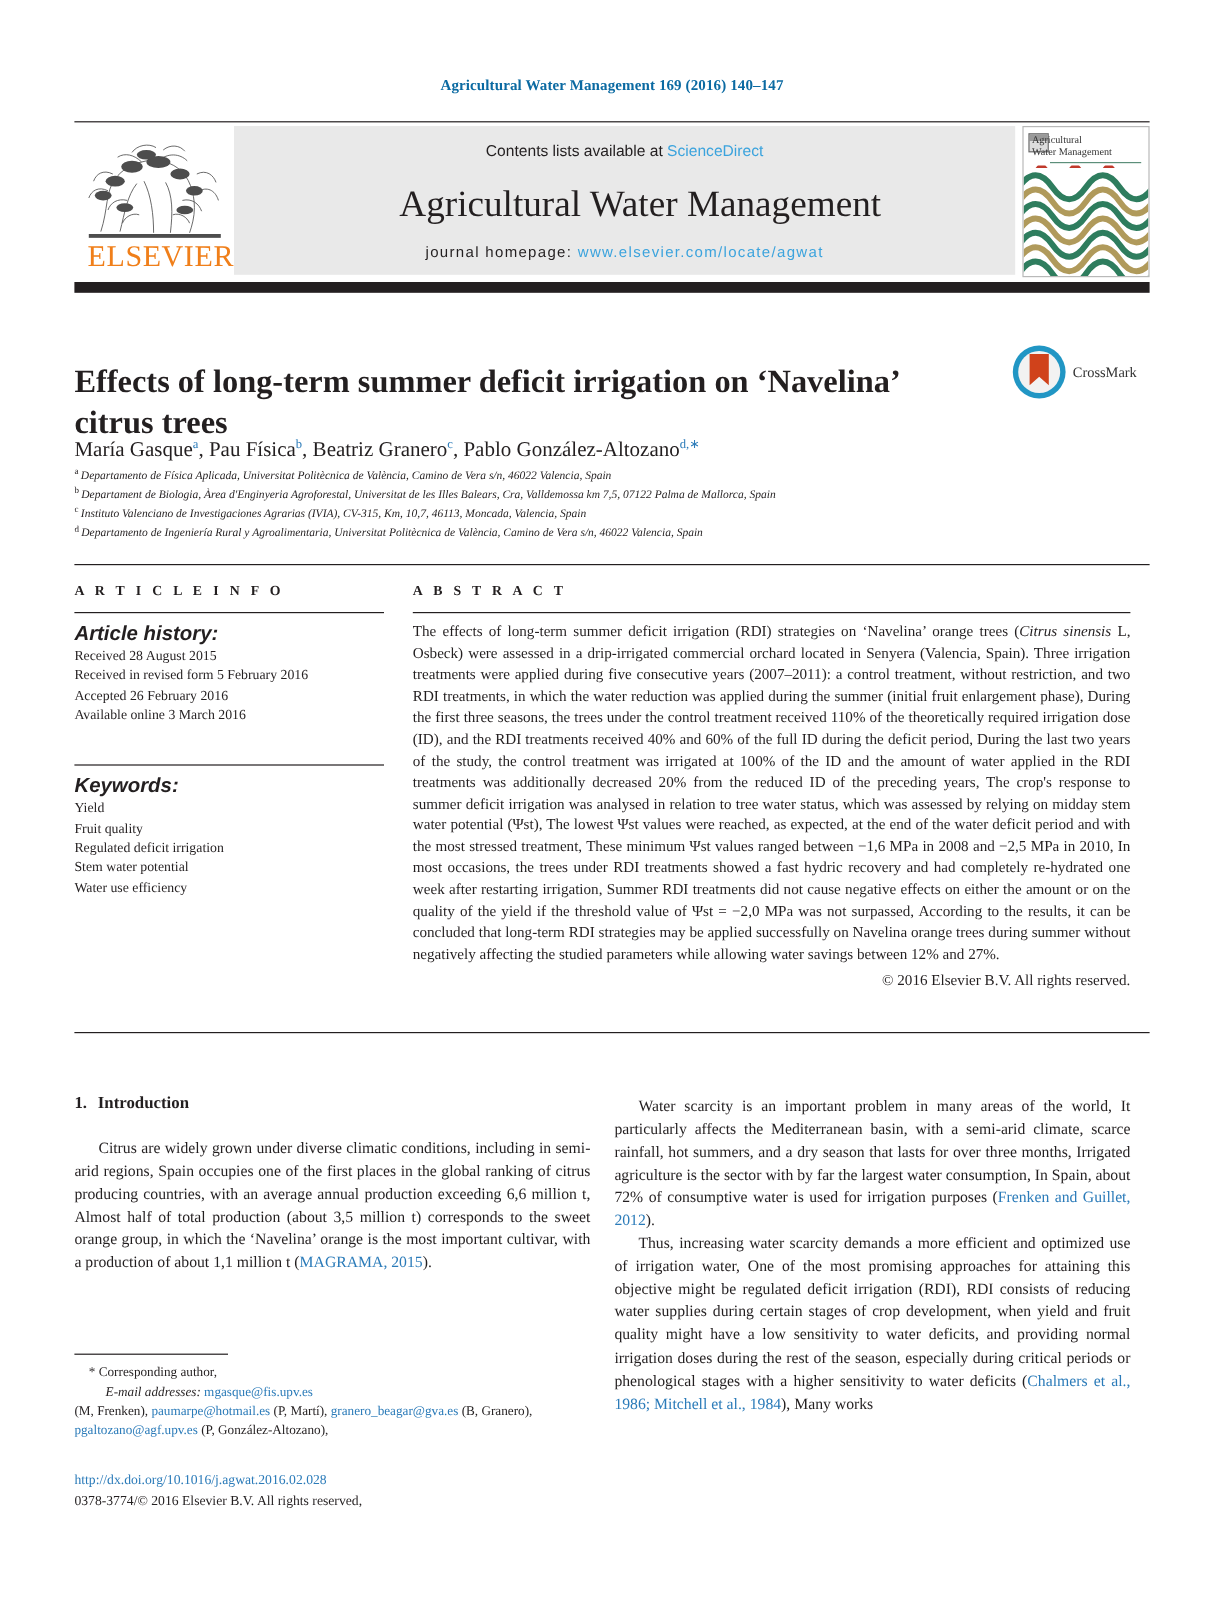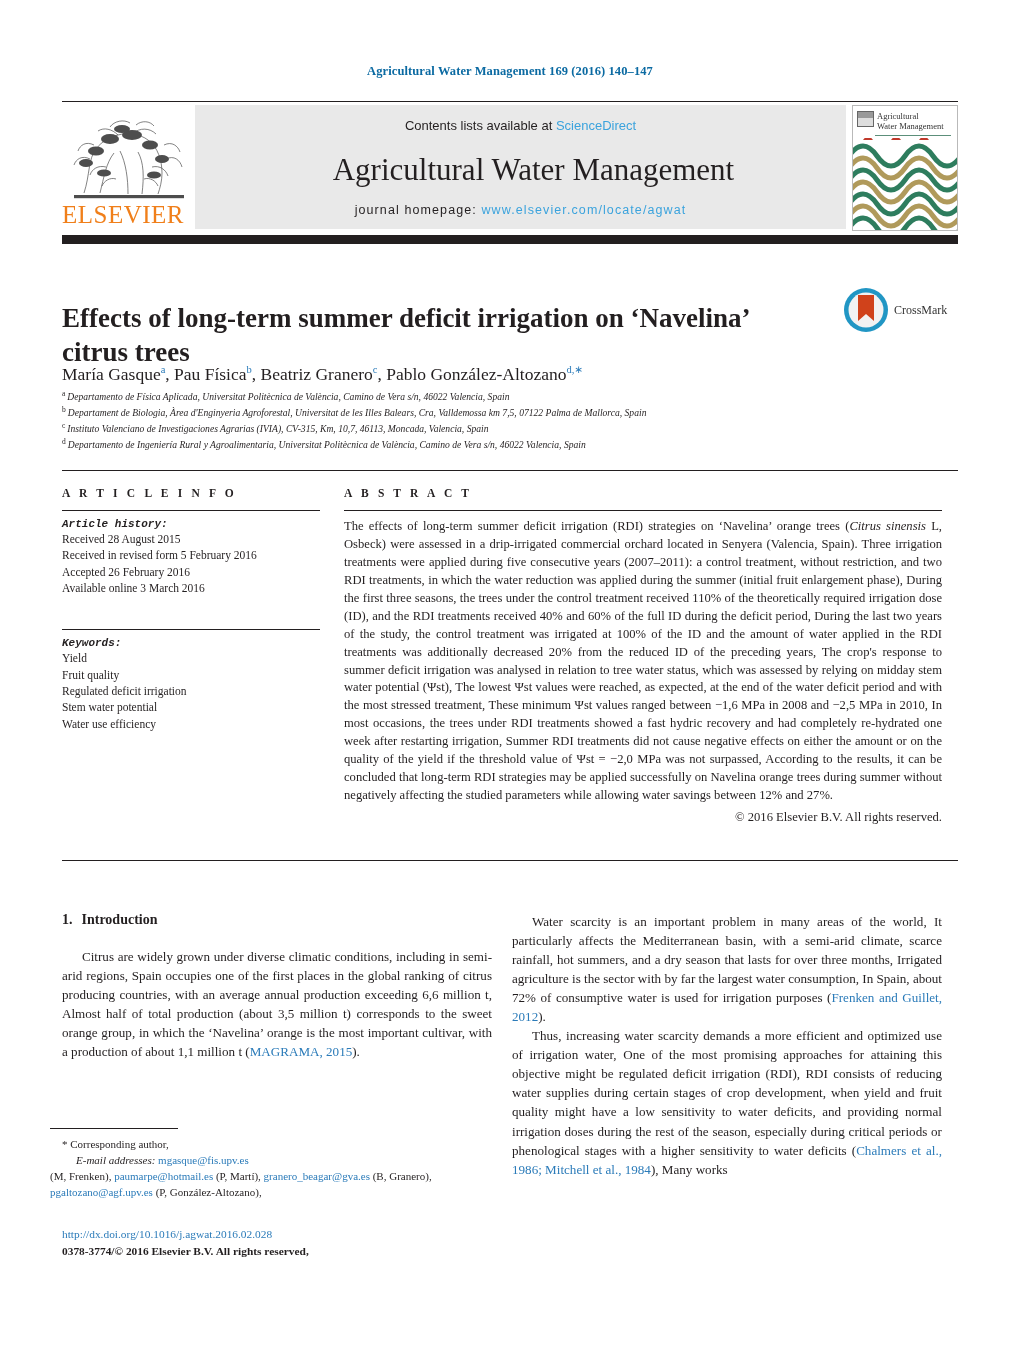--- a/index.html
+++ b/index.html
@@ -64,21 +64,21 @@
     width: 118px;
     height: 86px;
     margin: 0 auto 1px auto;
     display: block;
   }
   .elsevier-word {
     font-family: "Liberation Serif", serif;
     font-size: 25px;
     letter-spacing: 0.5px;
     color: #f07f1a;
-    text-align: left;
+    text-align: right;
     line-height: 1;
   }
   .masthead-center {
     flex: 1 1 auto;
     background: #e9e9e9;
     position: relative;
     display: flex;
     flex-direction: column;
     justify-content: space-between;
     padding: 13px 0 12px 0;
@@ -122,21 +122,21 @@
   .cover-thumb {
     width: 104px;
     height: 124px;
     border: 1px solid #b9b9b9;
     background: #ffffff;
     position: relative;
     overflow: hidden;
   }
   .cover-title {
     position: absolute;
-    left: 24px; top: 6px;
+    left: 7px; top: 6px;
     font-family: "Liberation Serif", serif;
     font-size: 8.5px;
     color: #333;
     line-height: 1.15;
     width: 74px;
   }
   .cover-tile-mark {
     position: absolute;
     left: 4px; top: 5px;
     width: 15px; height: 14px;
@@ -256,24 +256,24 @@
     font-size: 11.5px;
     letter-spacing: 3.2px;
     color: #231f20;
   }
   .thin-rule {
     height: 1px;
     background: #231f20;
     margin: 11px 0 7px 0;
   }
   .info-sub {
-    font-family: Liberation Mono, monospace;
+    font-family: Liberation Sans, sans-serif;
     font-style: italic;
     font-weight: bold;
-    font-size: 11px;
+    font-size: 17px;
     color: #231f20;
     margin-bottom: 1px;
   }
   .info-line {
     font-family: "Liberation Serif", serif;
     font-size: 11.5px;
     line-height: 1.42;
     color: #231f20;
   }
   .info-gap {
@@ -322,21 +322,21 @@
     text-indent: 20px;
     color: #231f20;
     margin: 0;
   }
   .body-p + .body-p { margin-top: 0; }
   .cite { color: #2b7bb9; }
 
   
   .footnote {
     position: absolute;
-    left: 50px; top: 1128px;
+    left: 62px; top: 1128px;
     width: 430px;
   }
   .footnote-rule {
     width: 128px;
     height: 1px;
     background: #231f20;
     margin-bottom: 8px;
   }
   .footnote-line {
     font-family: "Liberation Serif", serif;
@@ -358,21 +358,20 @@
     font-family: "Liberation Serif", serif;
     font-size: 11.4px;
     color: #2b7bb9;
     line-height: 1.5;
   }
   .issn-line {
     font-family: "Liberation Serif", serif;
     font-size: 11.4px;
     color: #231f20;
     line-height: 1.45;
-    font-weight: bold;
   }
 </style>
 </head>
 <body>
 
 <div class="page">
 
   <div class="running-head">Agricultural Water Management 169 (2016) 140–147</div>
 
   <div class="masthead">

